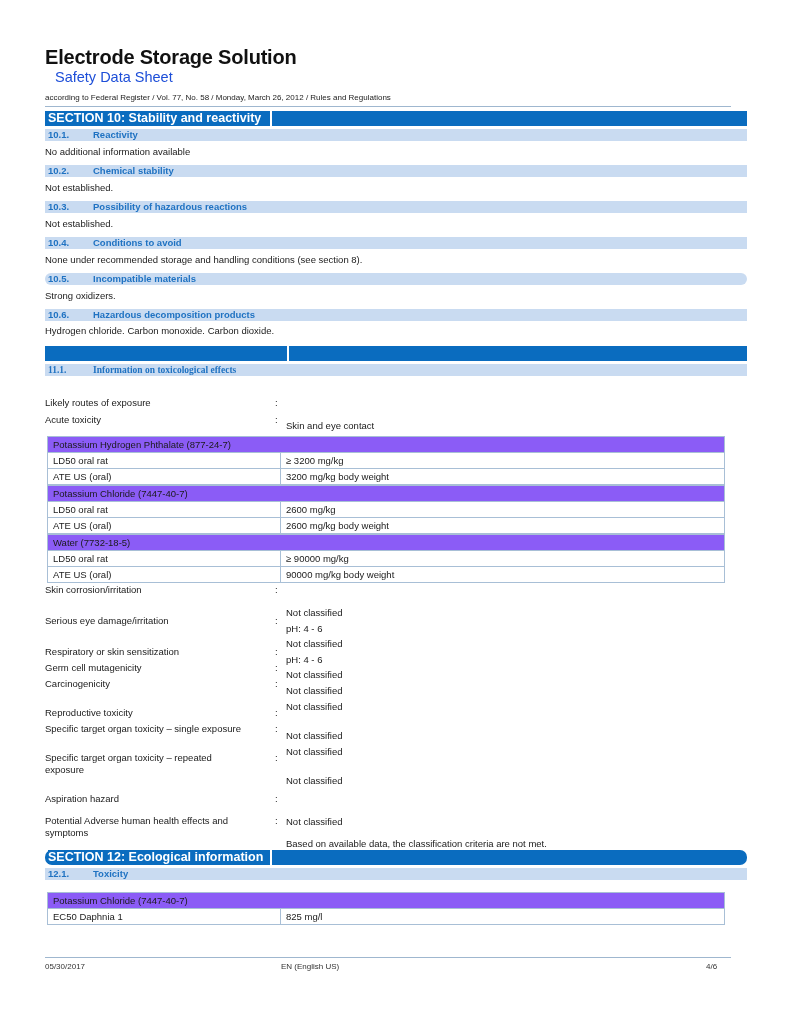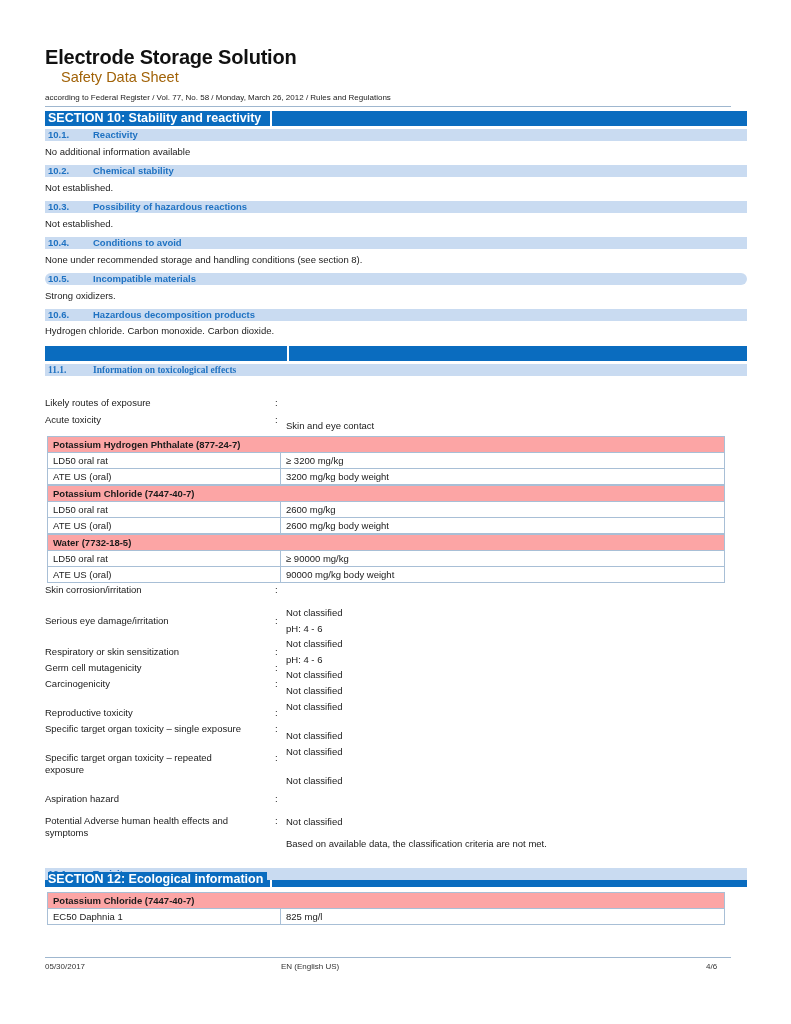--- a/index.html
+++ b/index.html
@@ -2,21 +2,21 @@
 <html><head>
   <meta charset="utf-8">
   <style>
     html, body { margin: 0; padding: 0; background: #ffffff; }
     body {
       width: 791px; height: 1024px; position: relative; overflow: hidden;
       font-family: "Liberation Sans", sans-serif; color: #1a1a1a;
     }
     .page { position: absolute; left: 45px; top: 0; width: 702px; }
     .doc-title { position: absolute; left: 0; top: 46px; font-size: 20px; font-weight: bold; color: #111; letter-spacing: -0.2px; }
-    .doc-subtitle { position: absolute; left: 16px; top: 69px; font-size: 14.5px; color: #a16207; }
+    .doc-subtitle { position: absolute; left: 10px; top: 69px; font-size: 14.5px; color: #1d4ed8; }
     .doc-reg { position: absolute; left: 0; top: 93px; font-size: 8px; color: #222; }
     .header-rule { position: absolute; left: 0; top: 106px; width: 686px; height: 1px; background: #9fb7cf; }
 
     .section-bar {
       position: absolute; left: 0; width: 702px; height: 15px;
       background: #0a6cbf; color: #fff; font-weight: bold; font-size: 12.5px;
       line-height: 15px; box-sizing: border-box; padding-left: 3px;
     }
     .section-bar .lbl { background: #0a6cbf; position: relative; z-index: 2; padding-right: 4px; }
     .section-bar .tab-divider { position: absolute; top: 0; width: 2px; height: 15px; background: #ffffff; }
@@ -30,21 +30,21 @@
 
     .body-text { position: absolute; left: 0; font-size: 9.5px; color: #1a1a1a; white-space: nowrap; }
 
     .kv { position: absolute; left: 0; width: 702px; font-size: 9.5px; color: #1a1a1a; }
     .kv .k { position: absolute; left: 0; width: 215px; line-height: 12px; }
     .kv .colon { position: absolute; left: 230px; }
     .kv .v { position: absolute; left: 241px; line-height: 16px; top: -2px; white-space: nowrap; margin-top: 23px; }
 
     .tbl { position: absolute; left: 2px; width: 678px; border-collapse: collapse; font-size: 9.5px; }
     .tbl td { border: 1px solid #a8bfd6; height: 15px; padding: 0 0 0 5px; line-height: 14px; white-space: nowrap; }
-    .tbl .head td { background: #fca5a5; font-weight: bold; color: #1a1a1a; height: 15px; }
+    .tbl .head td { background: #8b5cf6; font-weight: normal; color: #1a1a1a; height: 15px; }
     .tbl td.c1 { width: 227px; }
 
     .footer-rule { position: absolute; left: 0; top: 957px; width: 686px; height: 1px; background: #9fb7cf; }
     .footer { position: absolute; top: 962px; font-size: 8px; color: #333; }
   </style>
 </head>
 <body>
 
 <div class="page">
   <div class="doc-title">Electrode Storage Solution</div>
@@ -199,21 +199,21 @@
     <span class="k">Aspiration hazard</span>
     <span class="colon">:</span>
     <span class="v">Not classified</span>
   </div>
   <div class="kv" style="top:815px;">
     <span class="k" style="width:210px;">Potential Adverse human health effects and symptoms</span>
     <span class="colon">:</span>
     <span class="v">Based on available data, the classification criteria are not met.</span>
   </div>
 
-  <div class="section-bar" style="top:872px;">
+  <div class="section-bar" style="top:850px;border-radius:7px;">
     <span class="lbl">SECTION 12: Ecological information</span>
     <span class="tab-divider" style="left:225px;"></span>
   </div>
   <div class="sub-bar" style="top:868px;">
     <span class="num">12.1.</span><span>Toxicity</span>
   </div>
 
   <table class="tbl" style="top:892px;">
     <tbody>
         <tr class="head">

